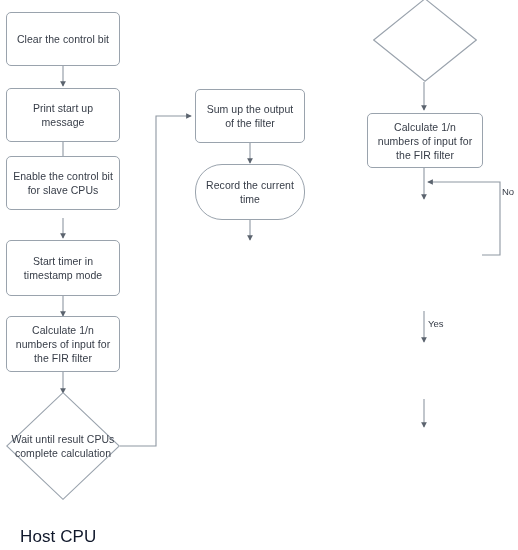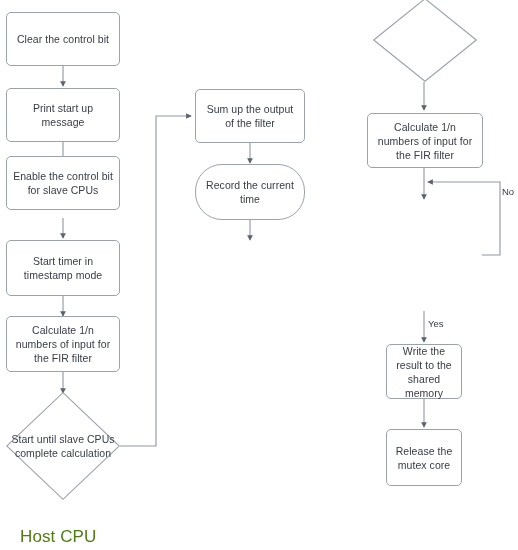--- a/index.html
+++ b/index.html
@@ -66,21 +66,21 @@
   .edgelabel {
     position: absolute;
     font-size: 9.5px;
     line-height: 11px;
     color: #363c47;
   }
   .lane-title {
     position: absolute;
     font-size: 17px;
     line-height: 20px;
-    color: #4d7c0f;
+    color: #0f172a;
     letter-spacing: 0.1px;
     white-space: nowrap;
   }
 </style>
 </head>
 <body>
 
 <div id="canvas">
 
   <svg class="edges" viewBox="0 0 518 550">
@@ -130,21 +130,21 @@
   </div>
 
   <div class="node process" style="left:6px; top:316px; width:114px; height:56px;">
     <span class="nodelabel">Calculate 1/n numbers of input for the FIR filter</span>
   </div>
 
   <div class="node decision" style="left:6px; top:392px; width:114px; height:108px;">
     <svg class="dia" viewBox="0 0 114 108" preserveAspectRatio="none">
       <polygon points="57,0.7 113.3,54 57,107.3 0.7,54" fill="#ffffff" stroke="#9aa3ad" stroke-width="1.1"></polygon>
     </svg>
-    <span class="nodelabel">Start until slave CPUs complete calculation</span>
+    <span class="nodelabel">Wait until result CPUs complete calculation</span>
   </div>
 
   <div class="node process" style="left:195px; top:89px; width:110px; height:54px;">
     <span class="nodelabel">Sum up the output of the filter</span>
   </div>
 
   <div class="node process" style="left:195px; top:164px; width:110px; height:56px;border-radius:27px;">
     <span class="nodelabel">Record the current time</span>
   </div>
 
@@ -153,27 +153,21 @@
     <svg class="dia" viewBox="0 0 104 84" preserveAspectRatio="none">
       <polygon points="52,0.7 103.3,42 52,83.3 0.7,42" fill="#ffffff" stroke="#9aa3ad" stroke-width="1.1"></polygon>
     </svg>
   </div>
 
   <div class="node process" style="left:367px; top:113px; width:116px; height:55px;">
     <span class="nodelabel">Calculate 1/n numbers of input for the FIR filter</span>
   </div>
 
 
-  <div class="node process" style="left:386px; top:344px; width:76px; height:55px;">
-    <span class="nodelabel">Write the result to the shared memory</span>
-  </div>
 
-  <div class="node process" style="left:386px; top:429px; width:76px; height:57px;">
-    <span class="nodelabel">Release the mutex core</span>
-  </div>
 
   <div class="edgelabel" style="left:502px; top:186px;">No</div>
   <div class="edgelabel" style="left:428px; top:318px;">Yes</div>
 
   <div class="lane-title" style="left:20px; top:527px;">Host CPU</div>
   <div class="lane-title" style="left:377px; top:550px;">Slave CPU</div>
 
 </div>
 
 </body></html>

